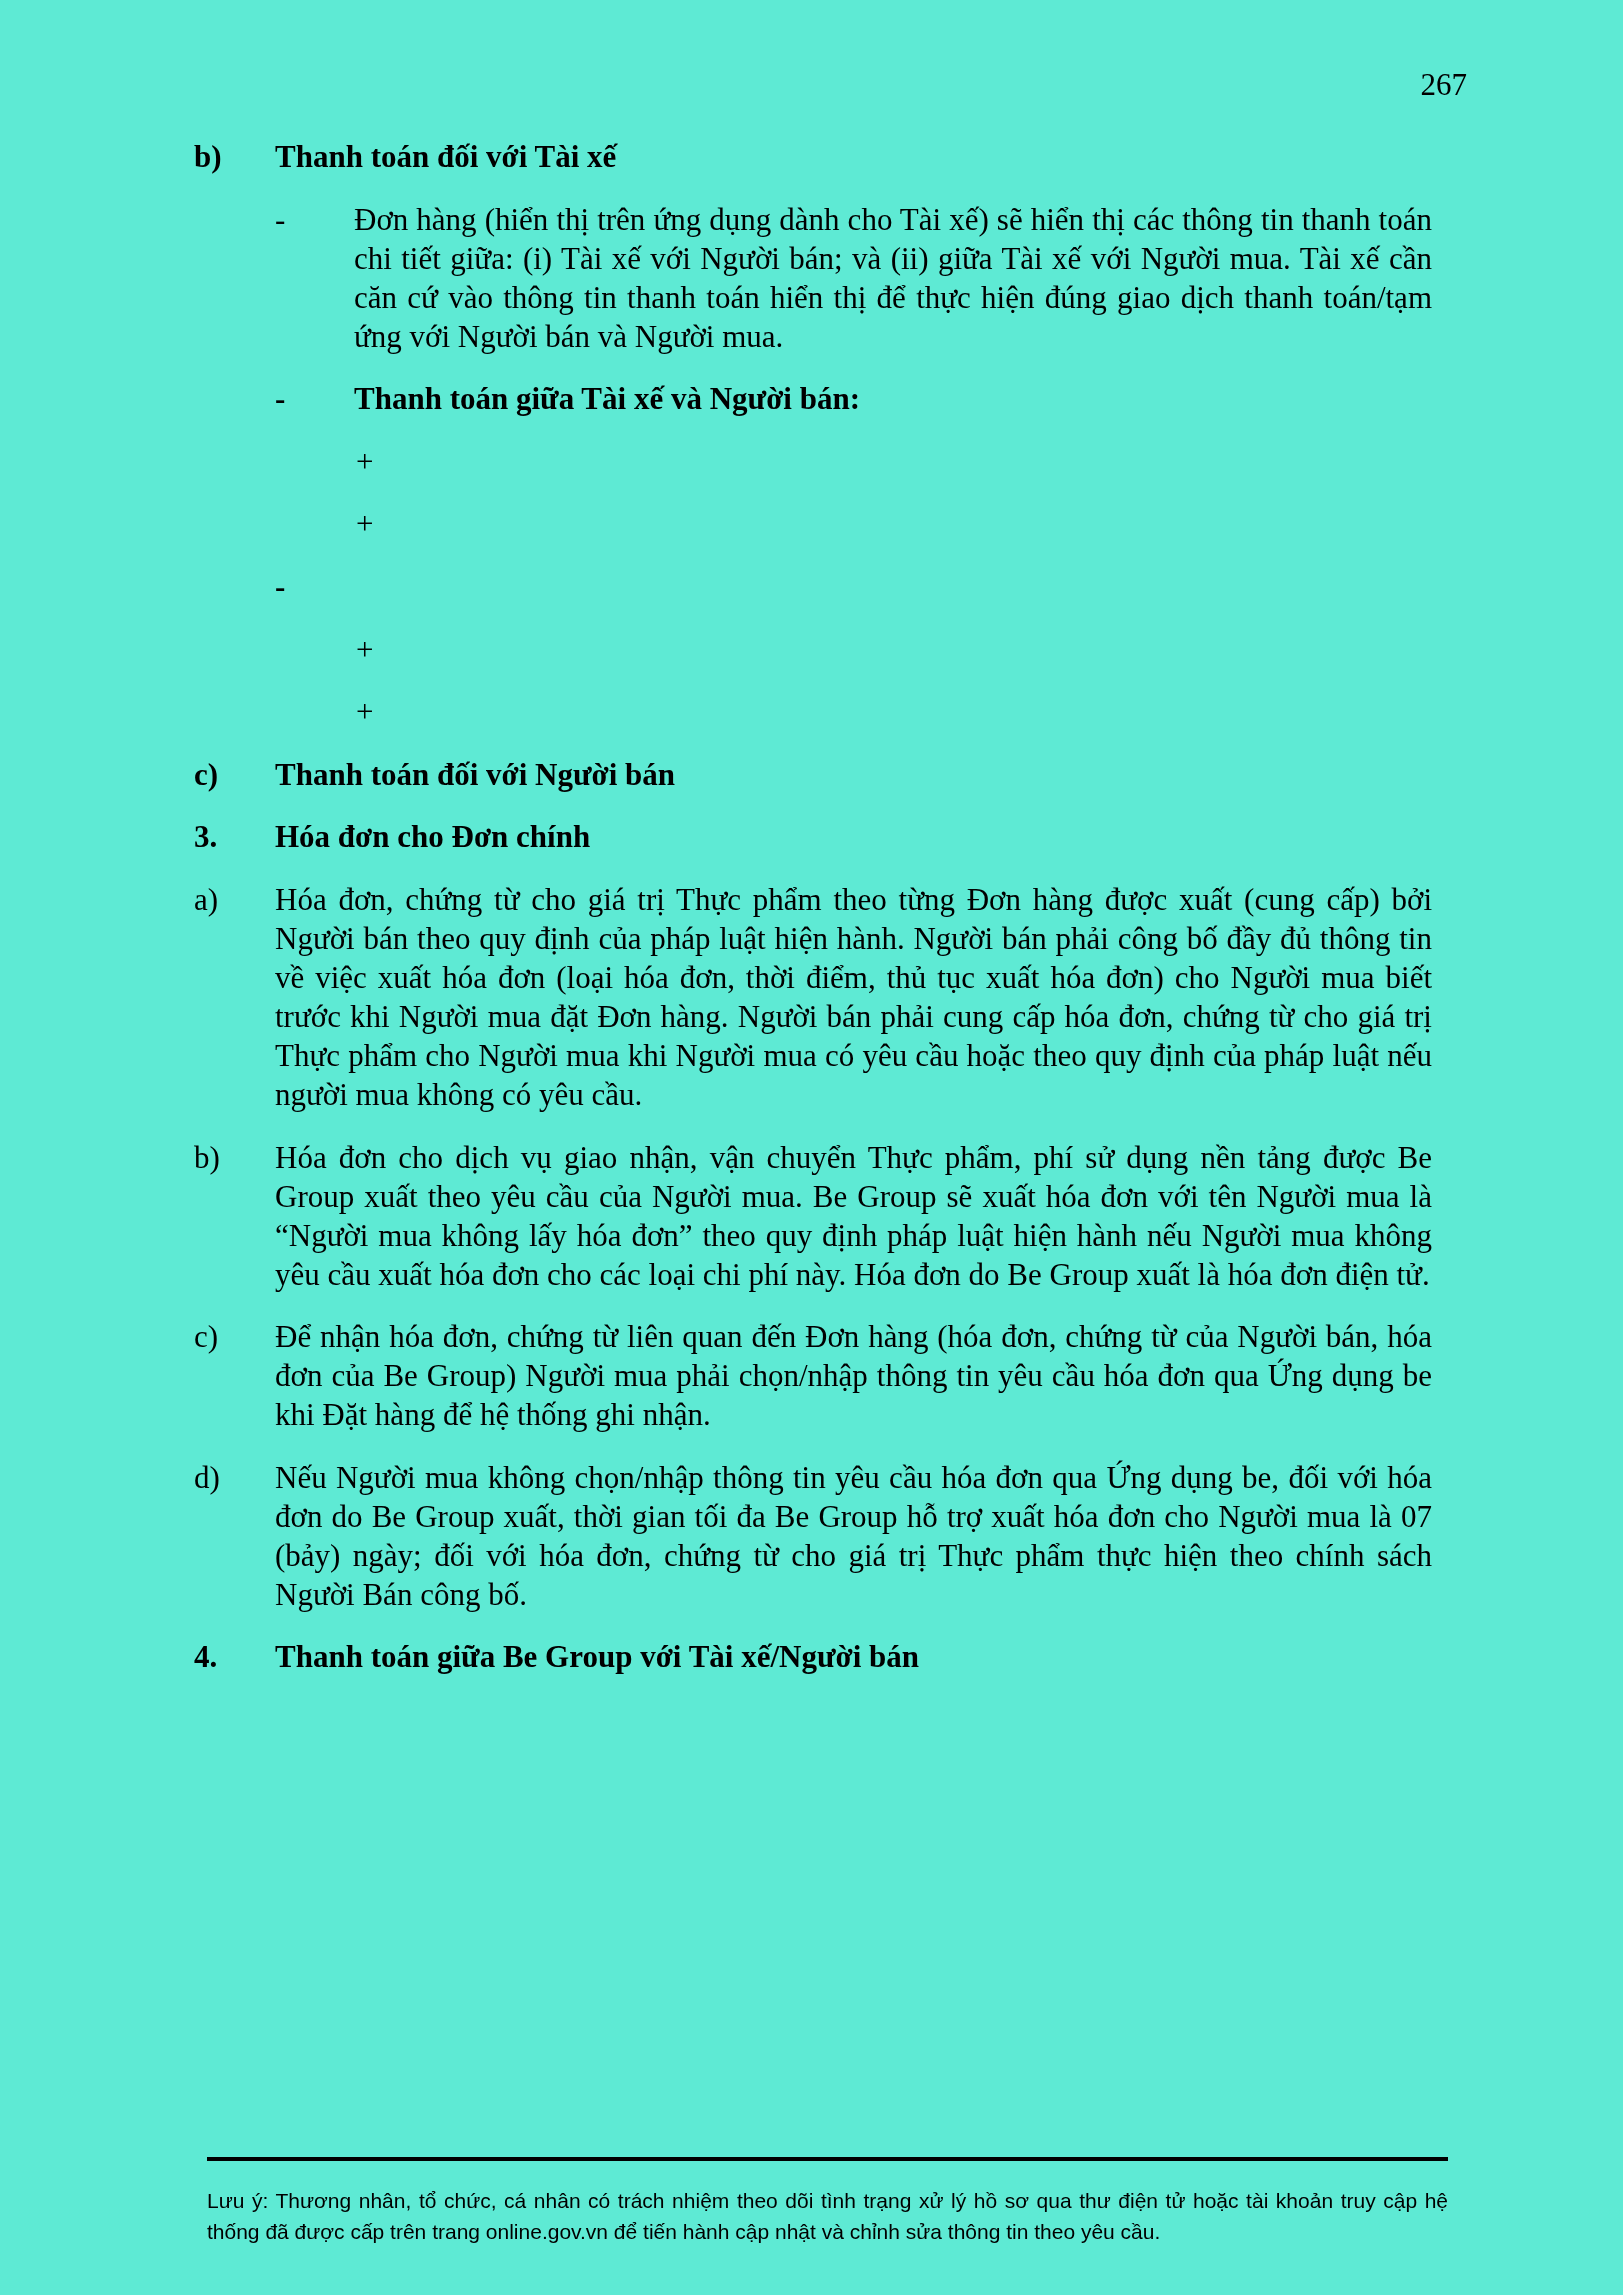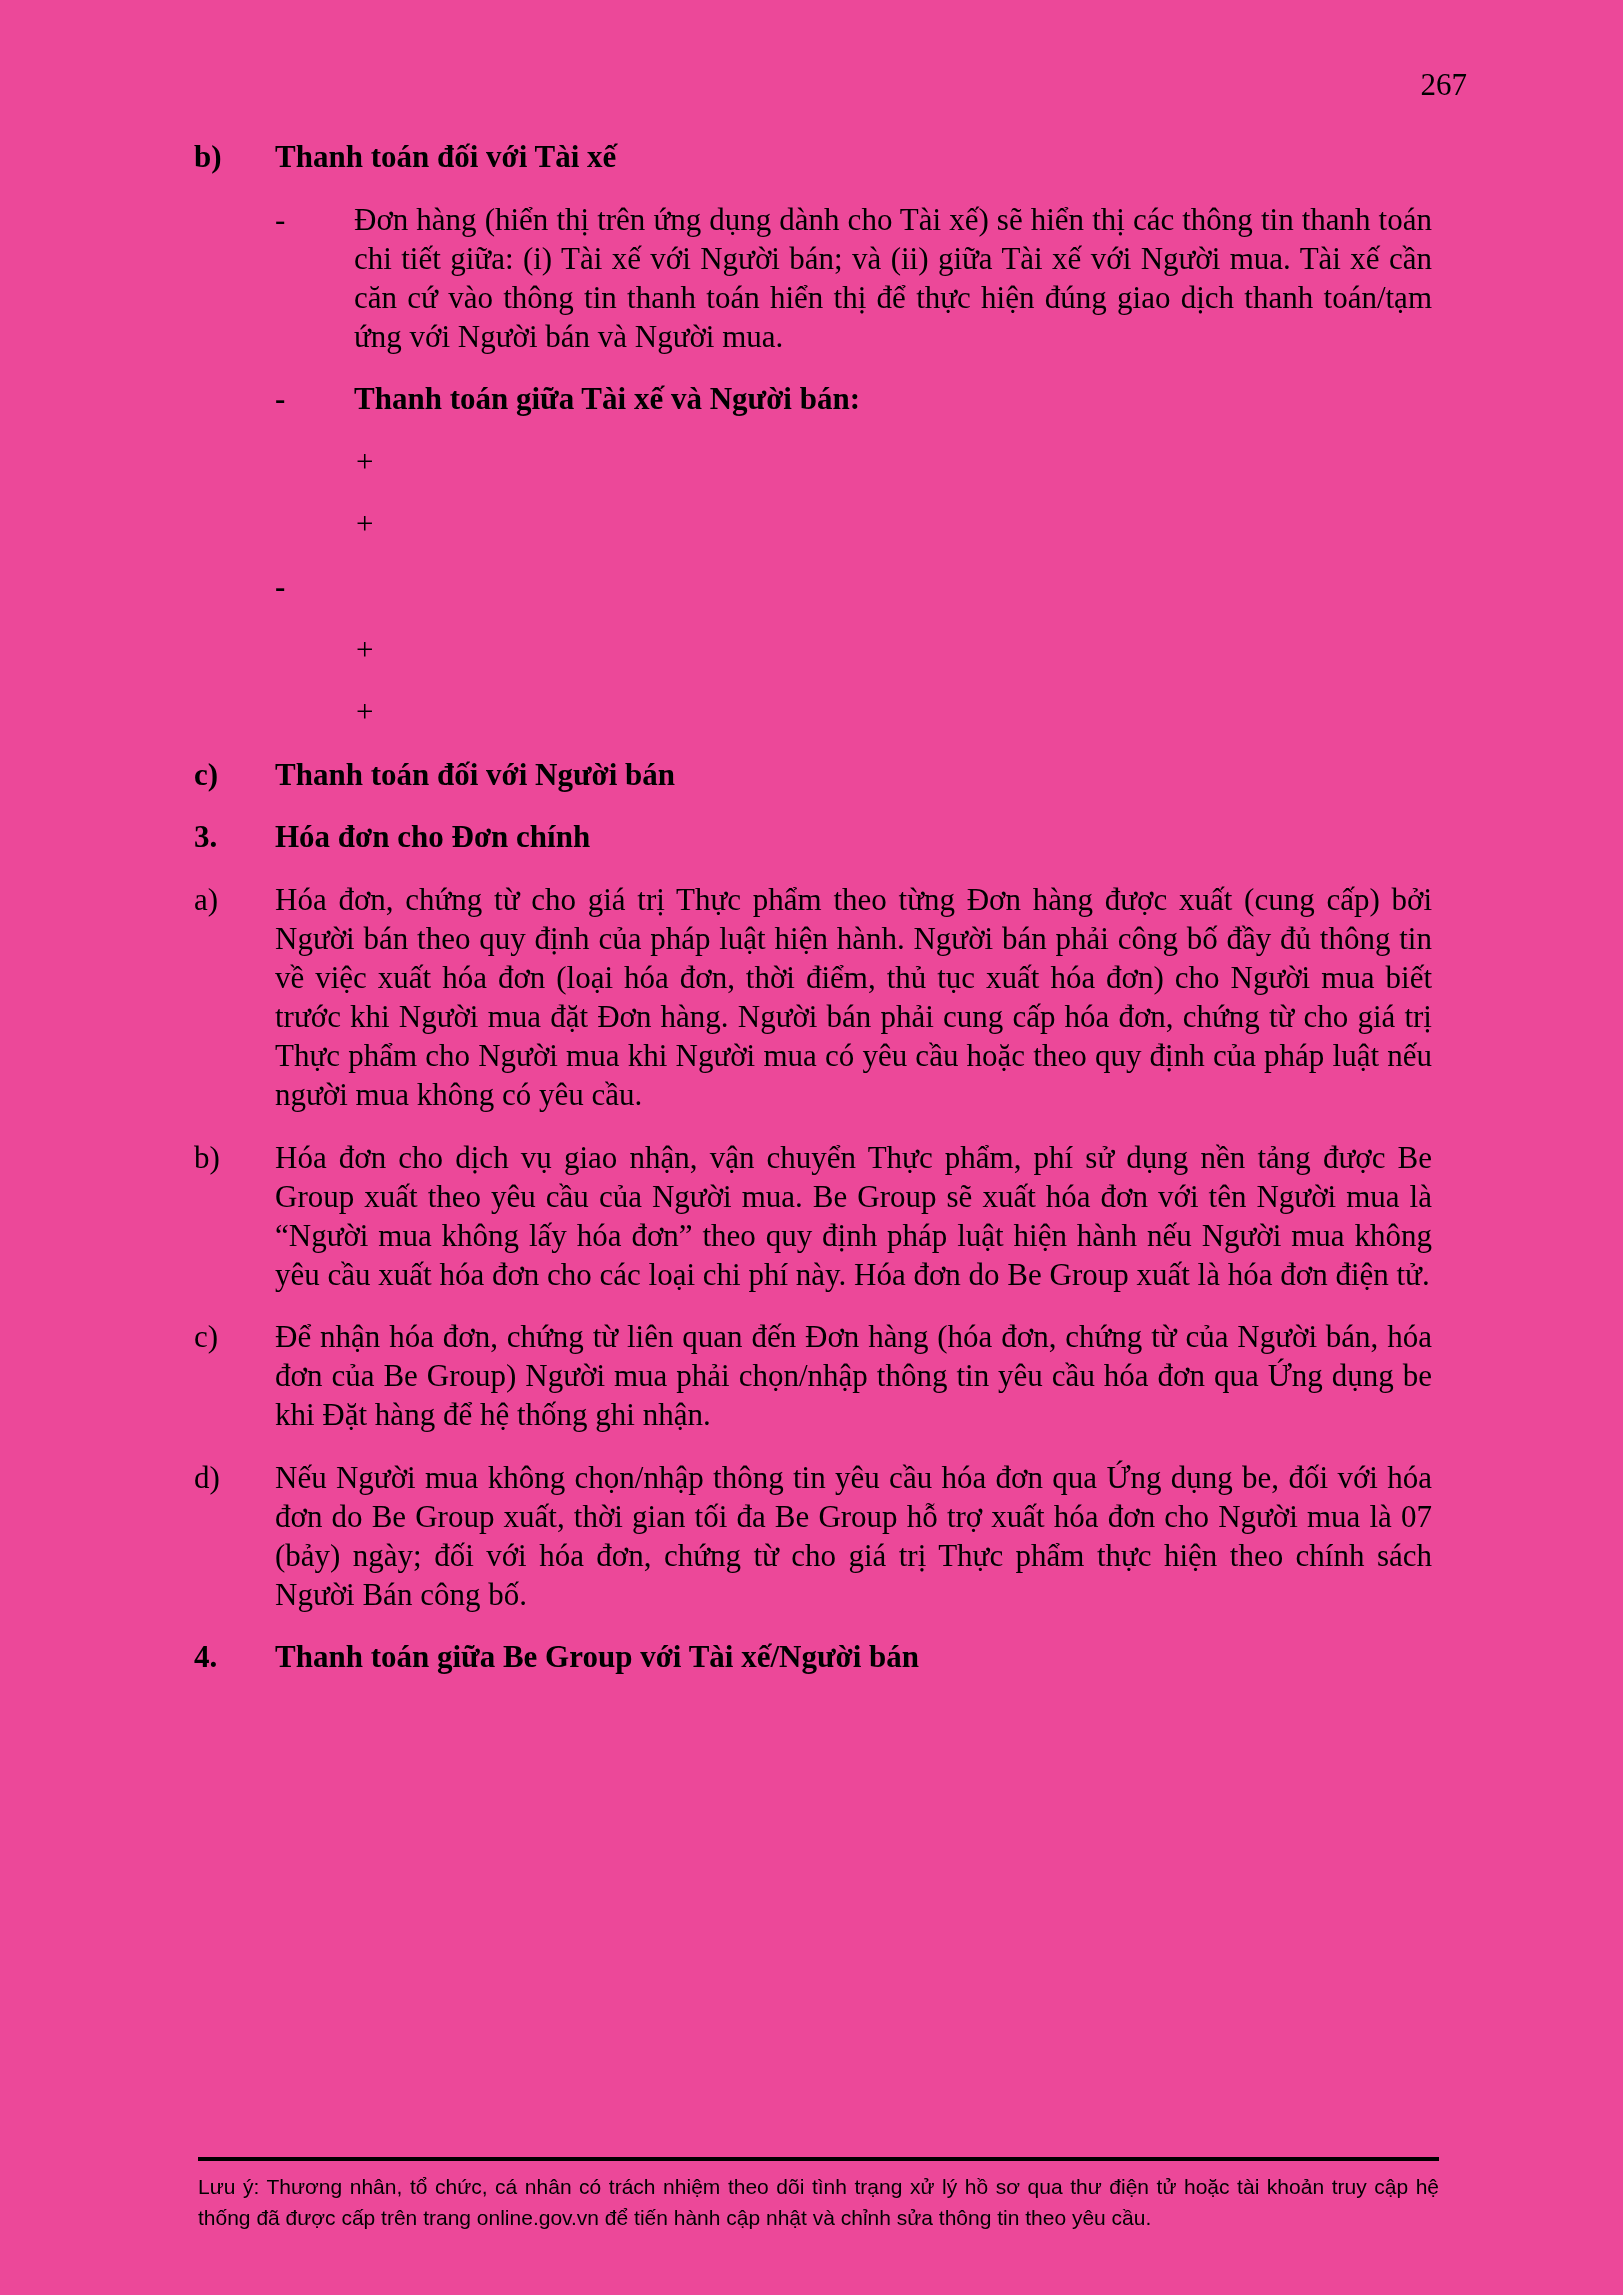--- a/index.html
+++ b/index.html
@@ -4,21 +4,21 @@
 <style>
   html, body {
     margin: 0;
     padding: 0;
     background: #ffffff;
   }
   .page {
     position: relative;
     width: 1623px;
     height: 2295px;
-    background: #ec4899;
+    background: #5eead4;
     color: #000000;
     font-family: "Liberation Serif", serif;
     overflow: hidden;
   }
   .page-number {
     position: absolute;
     top: 65px;
     right: 156px;
     font-size: 31px;
     line-height: 39px;
@@ -54,25 +54,25 @@
   .heading .marker,
   .heading .text {
     font-weight: 700;
   }
   .subheading .marker { font-weight: 700; }
   .subheading .text {
     font-weight: 700;
   }
   .footer {
     position: absolute;
-    left: 198px;
+    left: 207px;
     width: 1241px;
     top: 2157px;
     border-top: 4.6px solid #000000;
-    padding-top: 10px;
+    padding-top: 24px;
   }
   .footer-text {
     margin: 0;
     font-family: "Liberation Sans", sans-serif;
     font-size: 21px;
     line-height: 31px;
     text-align: justify;
   }
 </style>
 </head>

